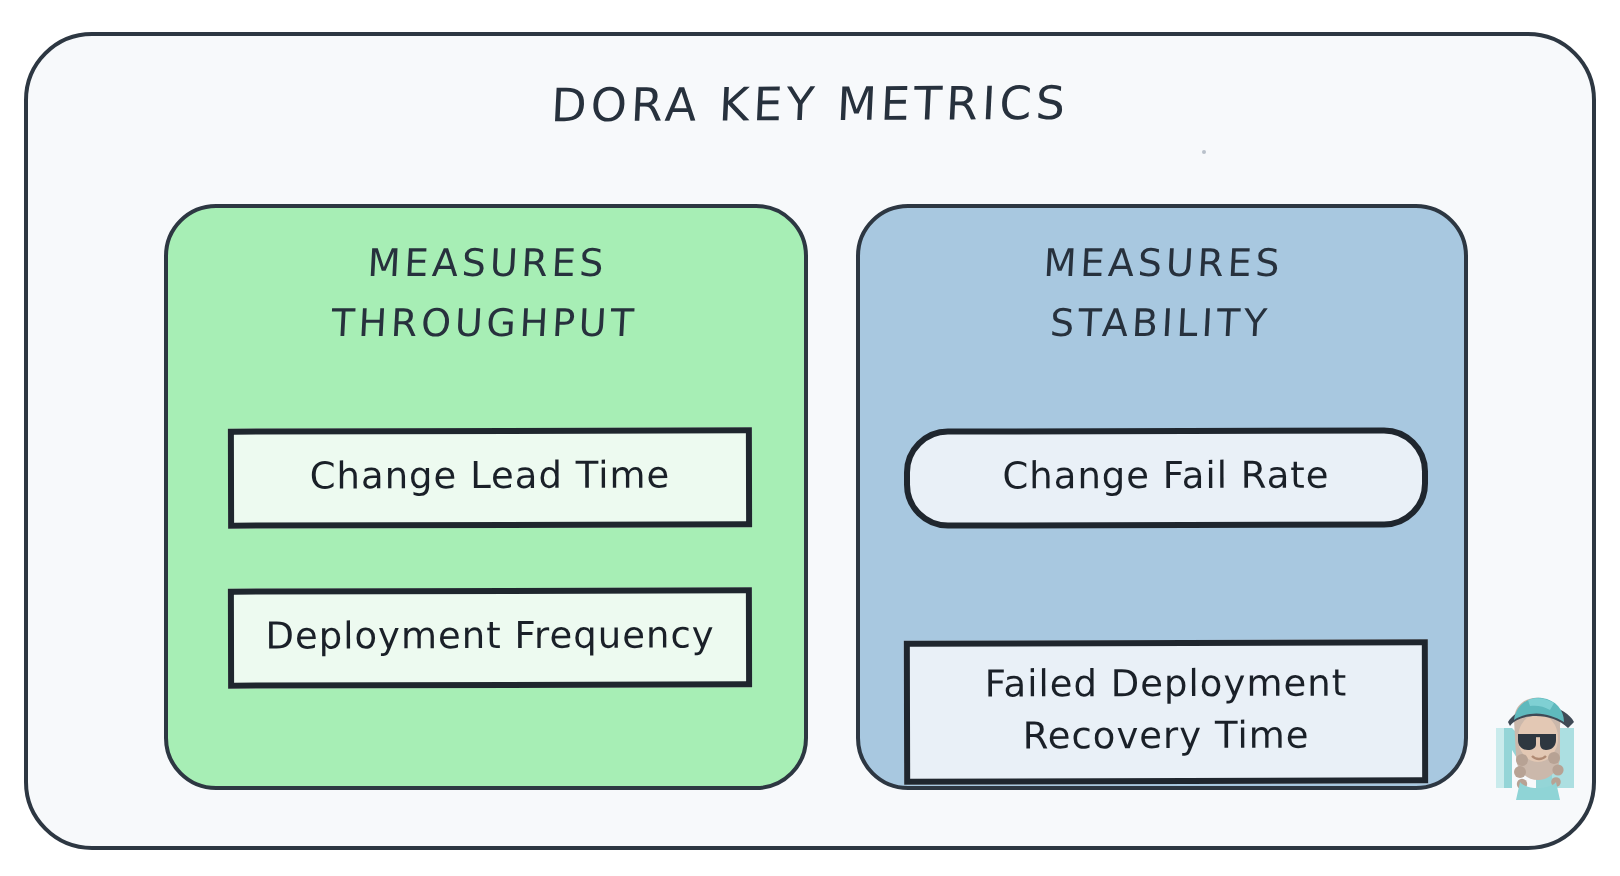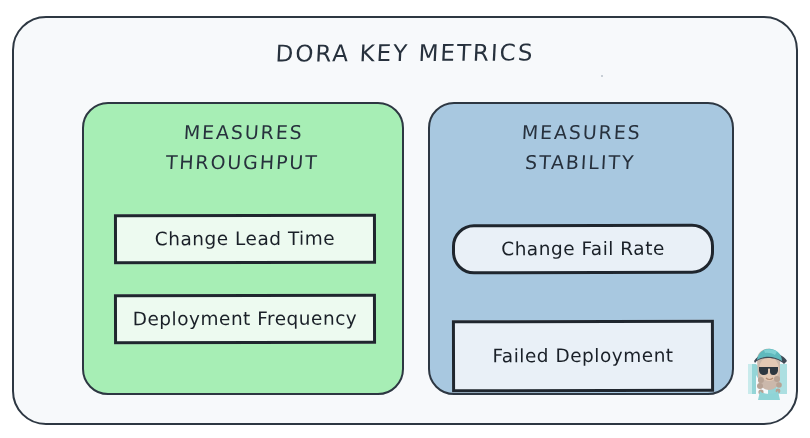--- a/index.html
+++ b/index.html
@@ -115,21 +115,21 @@
     left: 30px;
     width: 262px;
   }
   .metric-blue {
     background: #e9f0f7;
     left: 22px;
     width: 262px;
   }
   .mb-g1 { top: 110px; height: 50px; }
   .mb-g2 { top: 190px; height: 50px; }
-  .mb-b1 { top: 120px; height: 50px; border-radius: 22px; }
+  .mb-b1 { top: 110px; height: 50px; border-radius: 22px; }
   .mb-b2 { top: 184px; height: 72px; margin-top: 32px; }
 
   
   .watermark {
     position: absolute;
     left: 744px;
     top: 342px;
     width: 50px;
     height: 58px;
   }
@@ -166,20 +166,21 @@
       <span class="line2">STABILITY</span>
     </div>
 
     <div class="metric-box metric-blue mb-b1">
       <span>Change Fail Rate</span>
     </div>
 
     <div class="metric-box metric-blue mb-b2">
       <span>
         <span>Failed Deployment</span><br>
+        <span>Recovery Time</span>
       </span>
     </div>
   </div>
 
   <div class="watermark">
     <svg width="50" height="58" viewBox="0 0 50 58" xmlns="http://www.w3.org/2000/svg">
 
       <g opacity="0.95">
         <path d="M4 22 L4 52 L12 52 L12 33 L20 46 L24 46 L24 52 L32 52 L32 22 L24 22 L24 38 L18 28 L12 22 Z" fill="#8fd4d6"></path>
         <path d="M32 22 L32 52 L43 52 L43 22 Z" fill="#a9dee0"></path>

